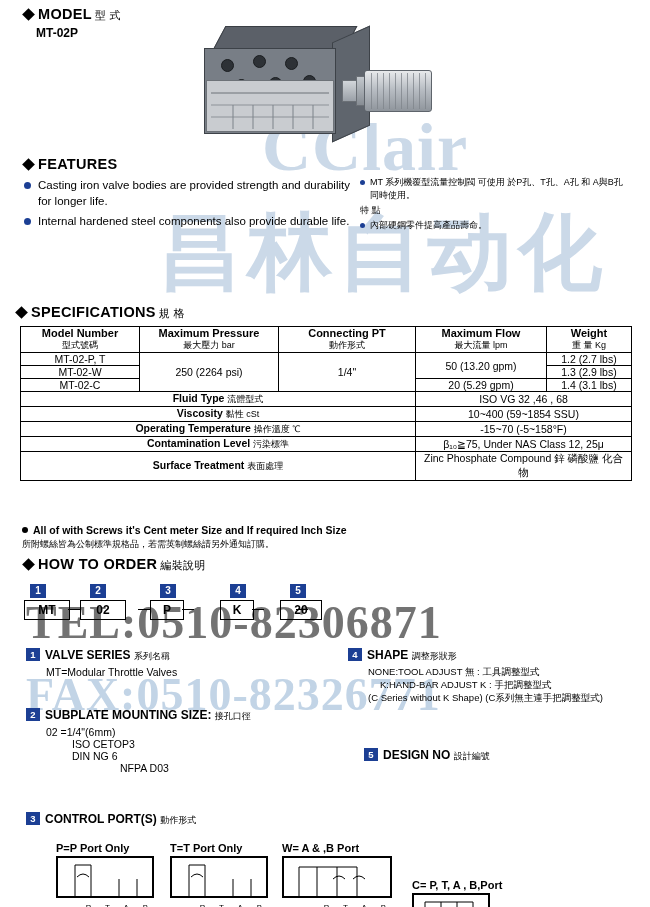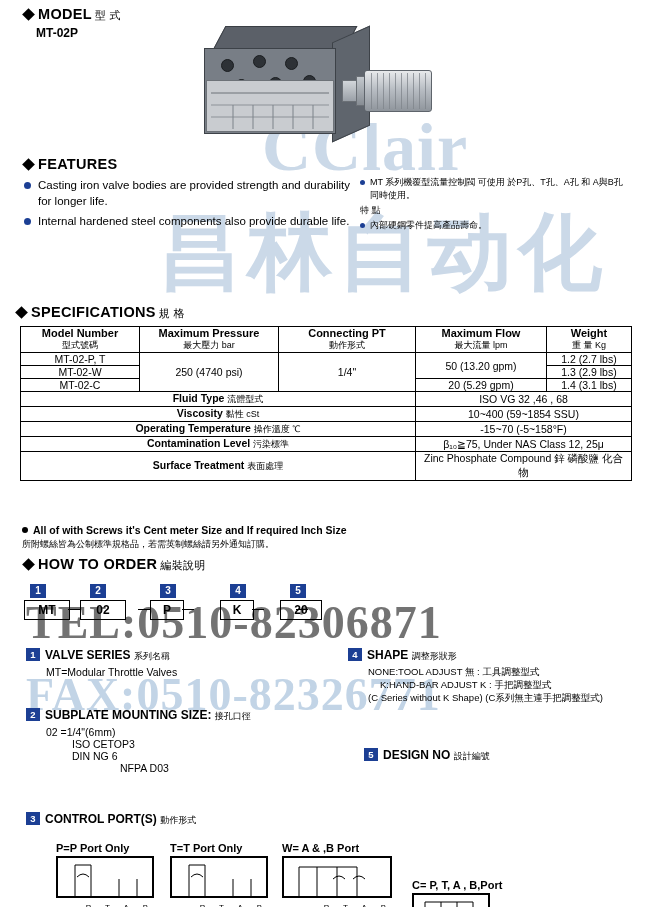--- a/index.html
+++ b/index.html
@@ -288,21 +288,21 @@
           <span>Maximum Flow</span>
           <span class="hdr-cn">最大流量 lpm</span>
         </th>
         <th>
           <span>Weight</span>
           <span class="hdr-cn">重 量 Kg</span>
         </th>
       </tr>
       <tr>
         <td class="lbl-left">MT-02-P, T</td>
-        <td rowspan="3">250 (4740 psi)</td>
+        <td rowspan="3">250 (2264 psi)</td>
         <td rowspan="3">1/4"</td>
         <td rowspan="2">50 (13.20 gpm)</td>
         <td>1.2 (2.7 lbs)</td>
       </tr>
       <tr>
         <td class="lbl-left">MT-02-W</td>
         <td>1.3 (2.9 lbs)</td>
       </tr>
       <tr>
         <td class="lbl-left">MT-02-C</td>

